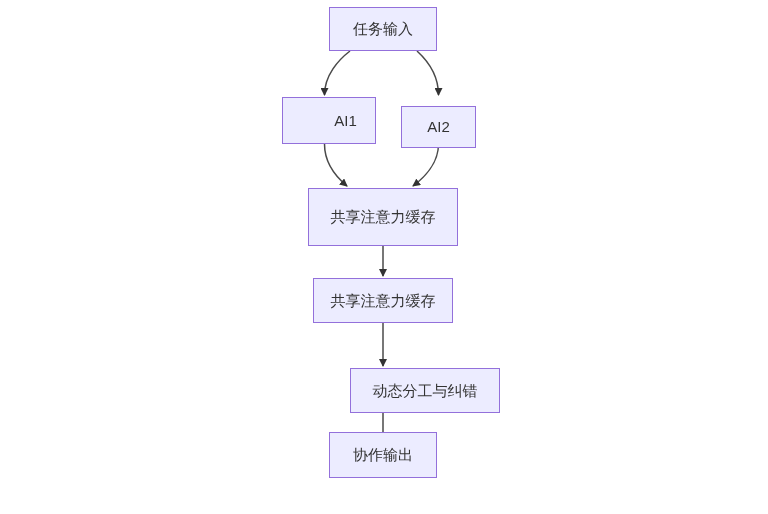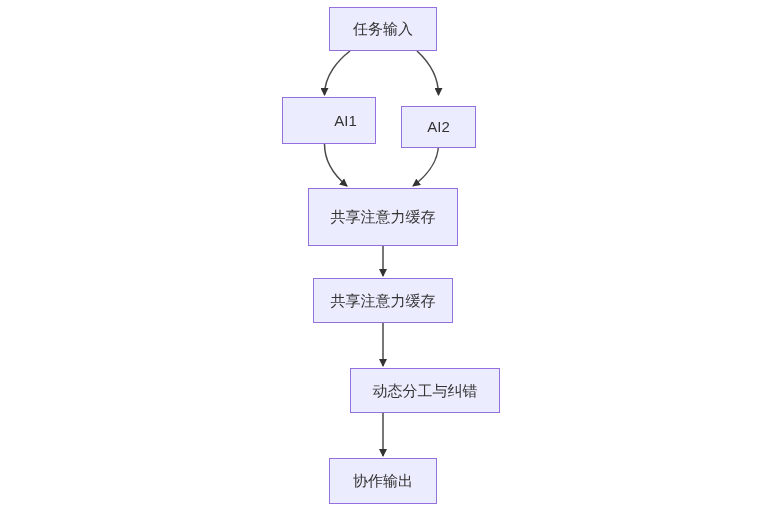--- a/index.html
+++ b/index.html
@@ -78,17 +78,17 @@
       </div>
       <div class="node" style="left: 308px; top: 188px; width: 150px; height: 58px;">
         <span class="node-label">共享注意力缓存</span>
       </div>
       <div class="node" style="left: 313px; top: 278px; width: 140px; height: 45px;">
         <span class="node-label">共享注意力缓存</span>
       </div>
       <div class="node" style="left: 308px; top: 368px; width: 150px; height: 45px; margin-left: 42px;">
         <span class="node-label">动态分工与纠错</span>
       </div>
-      <div class="node" style="left: 329px; top: 458px; width: 108px; height: 46px;">
+      <div class="node" style="left: 329px; top: 432px; width: 108px; height: 46px;">
         <span class="node-label">协作输出</span>
       </div>
     </div>
 </div>
 
 </body></html>

